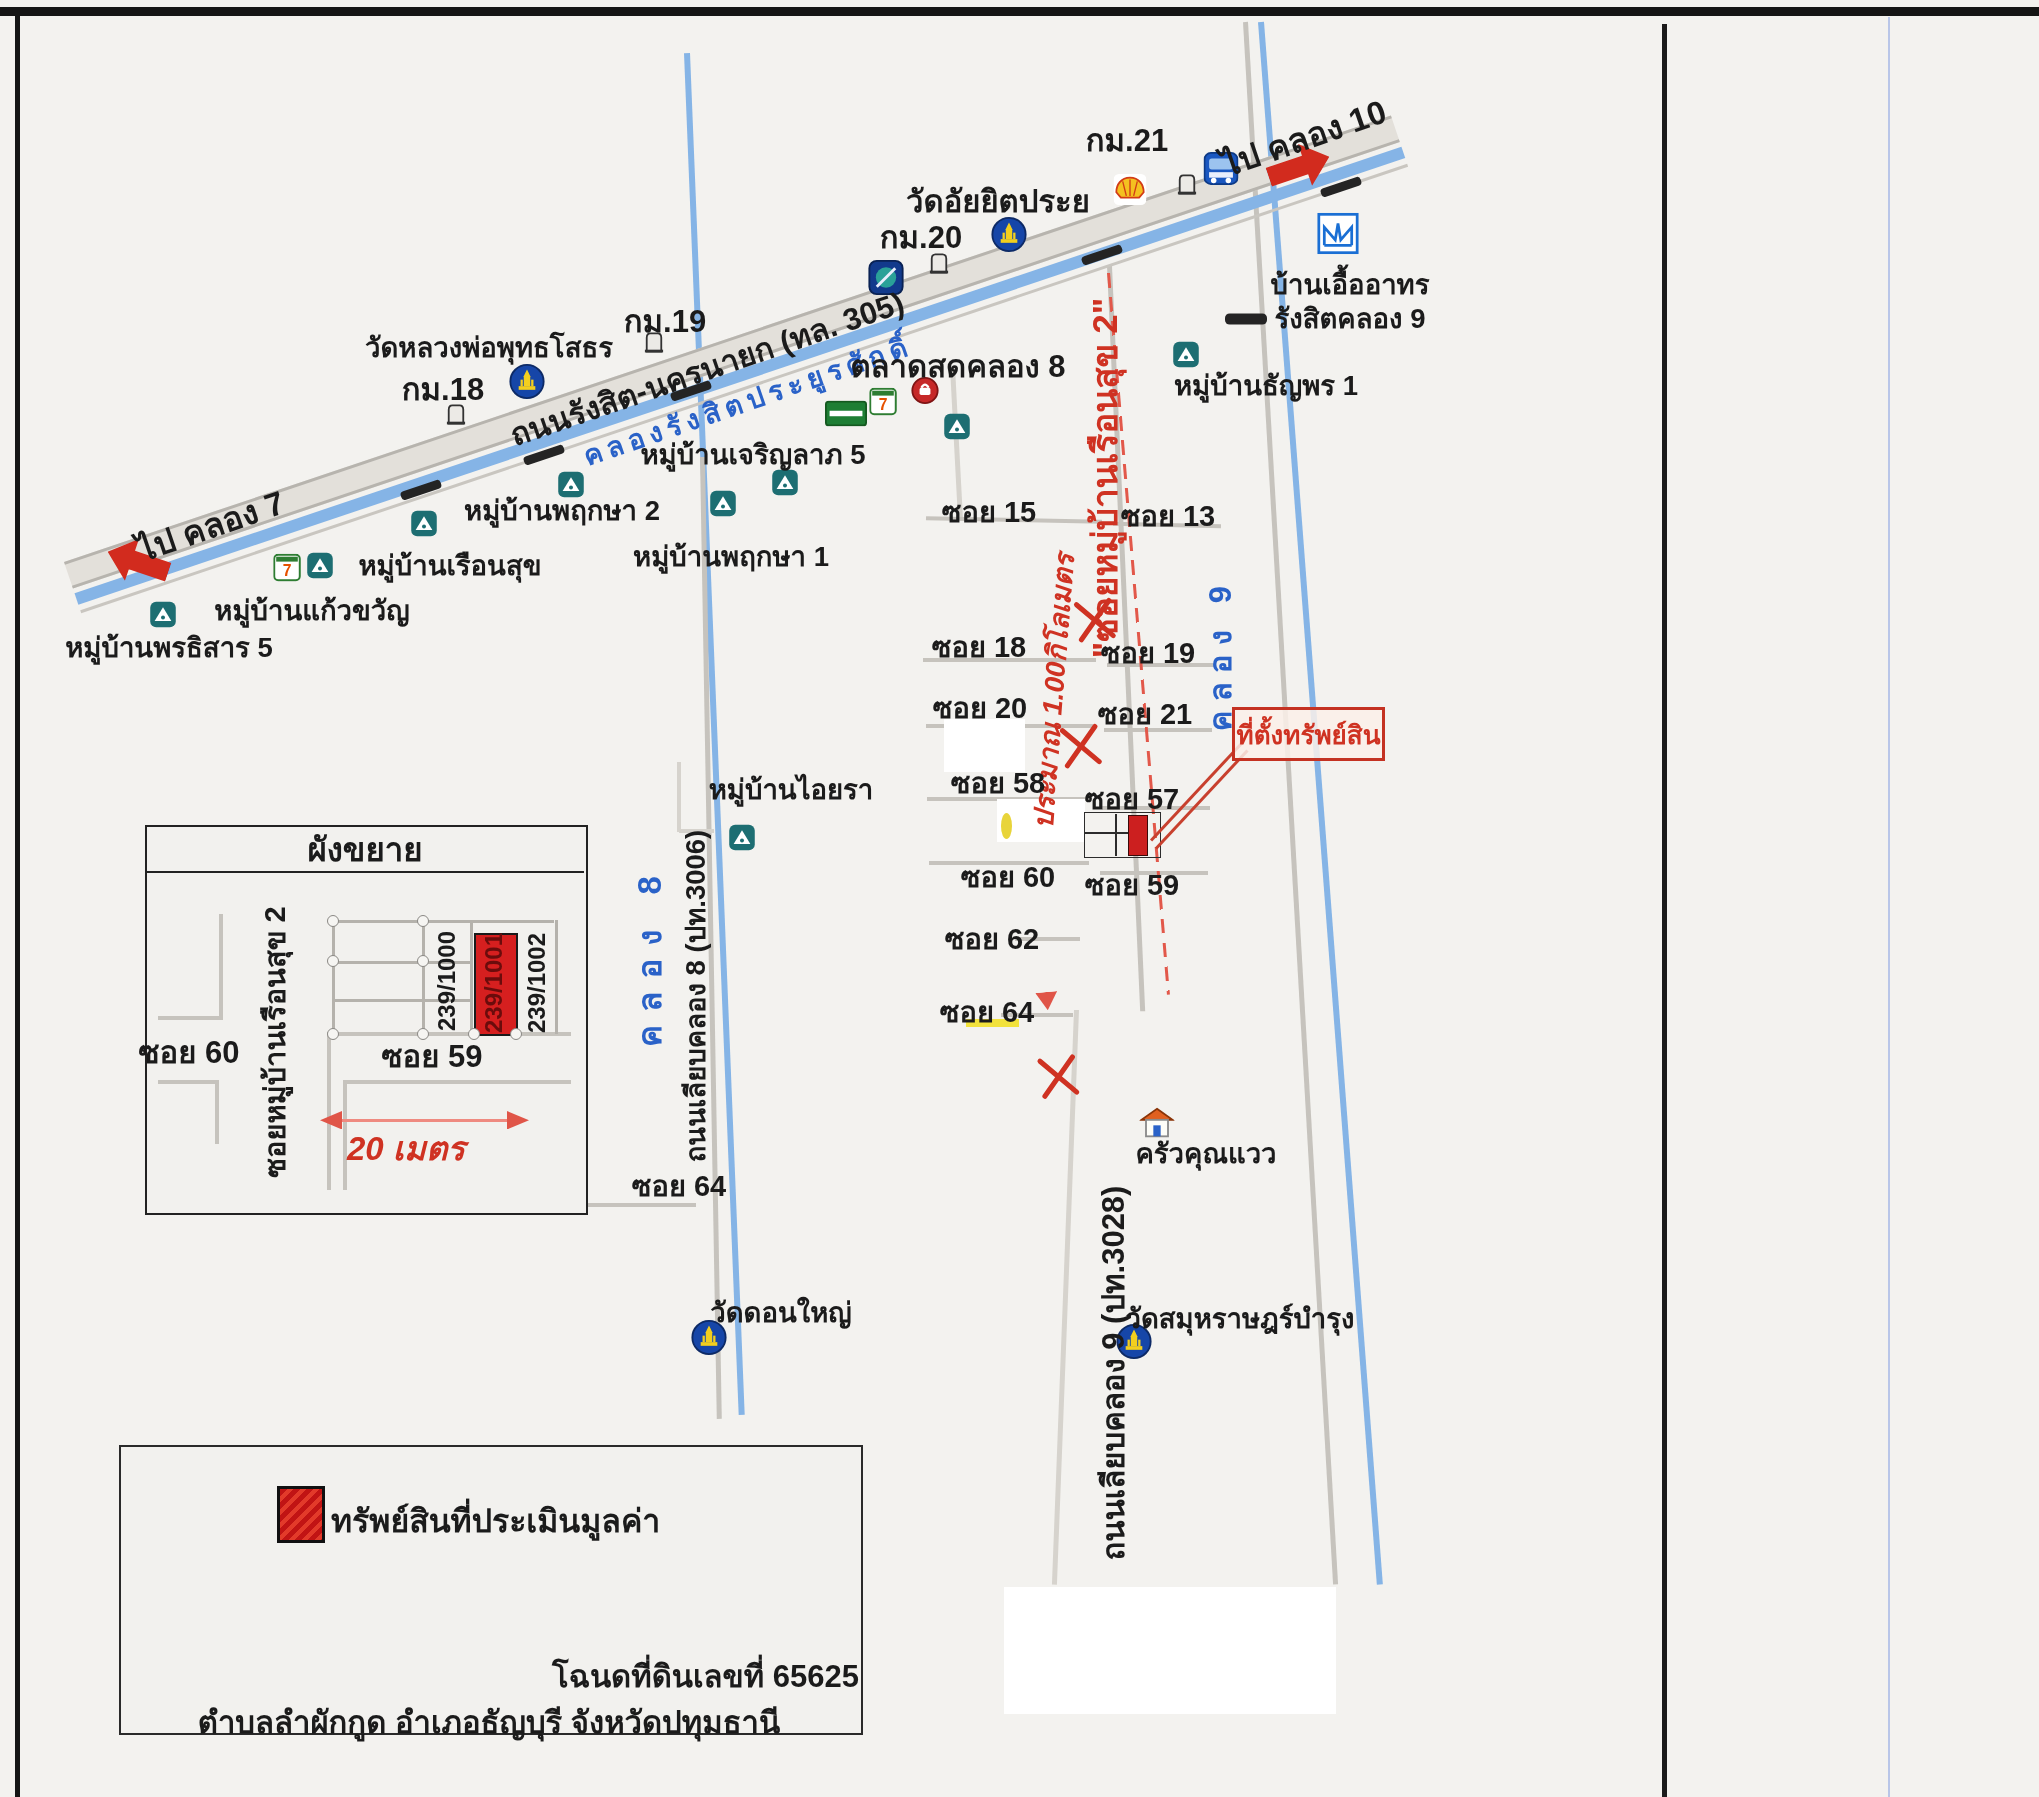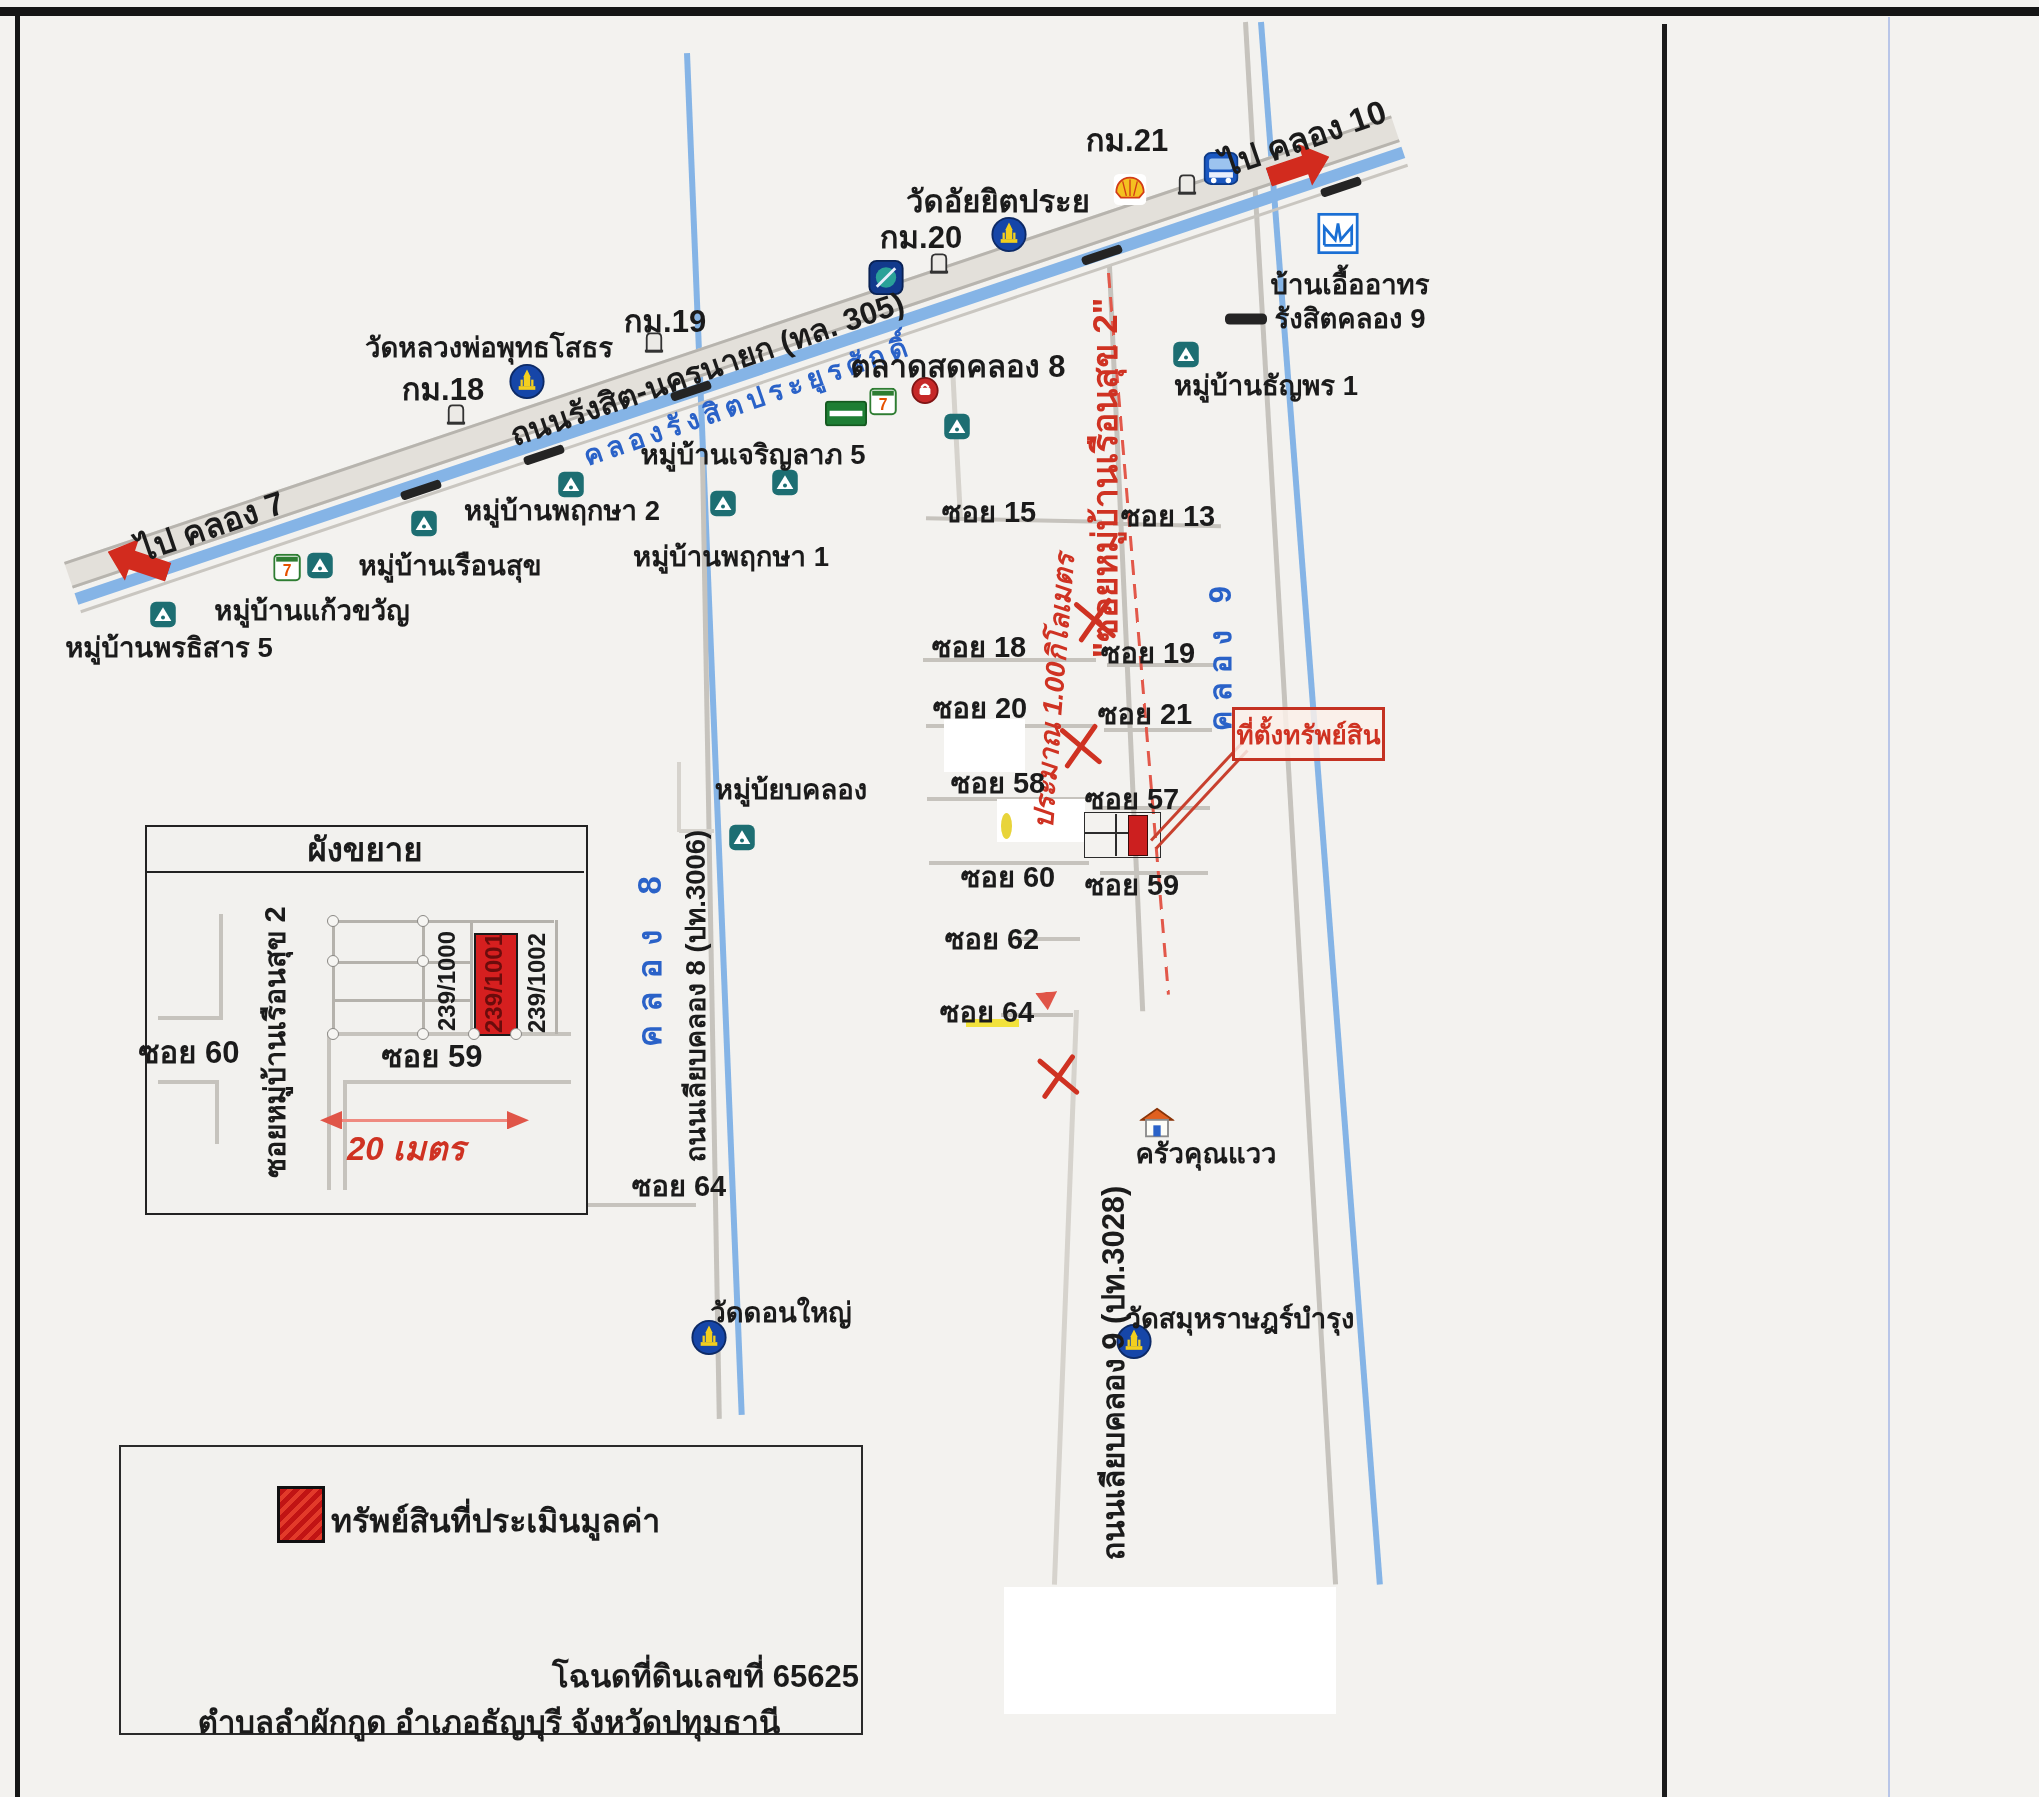--- a/index.html
+++ b/index.html
@@ -320,21 +320,21 @@
   <div class="lbl" style="left:979px;top:647px;">ซอย 18</div>
   <div class="lbl" style="left:1148px;top:653px;">ซอย 19</div>
   <div class="lbl" style="left:980px;top:708px;">ซอย 20</div>
   <div class="lbl" style="left:1145px;top:714px;">ซอย 21</div>
   <div class="lbl" style="left:998px;top:783px;">ซอย 58</div>
   <div class="lbl" style="left:1132px;top:799px;">ซอย 57</div>
   <div class="lbl" style="left:1008px;top:877px;">ซอย 60</div>
   <div class="lbl" style="left:1132px;top:885px;">ซอย 59</div>
   <div class="lbl" style="left:992px;top:939px;">ซอย 62</div>
   <div class="lbl" style="left:987px;top:1012px;">ซอย 64</div>
-  <div class="lbl f30" style="left:791px;top:790px;">หมู่บ้ยบคลอง</div>
+  <div class="lbl f30" style="left:791px;top:790px;">หมู่บ้านไอยรา</div>
   <div class="lbl blue vtx ls14" style="left:649px;top:955px;font-size:33px;">คลอง 8</div>
   <div class="lbl vtx" style="left:696px;top:996px;font-size:27.5px;">ถนนเลียบคลอง 8 (ปท.3006)</div>
   <div class="lbl" style="left:679px;top:1186px;">ซอย 64</div>
   <div class="lbl f30" style="left:781px;top:1313px;">วัดดอนใหญ่</div>
   <div class="lbl blue vtx ls10" style="left:1220px;top:654px;font-size:31px;">คลอง 9</div>
   <div class="lbl vtx" style="left:1113px;top:1373px;font-size:31px;">ถนนเลียบคลอง 9 (ปท.3028)</div>
   <div class="lbl f30" style="left:1206px;top:1154px;">ครัวคุณแวว</div>
   <div class="lbl f30" style="left:1240px;top:1319px;">วัดสมุหราษฎร์บำรุง</div>
 
   <div class="insetbox"></div>

